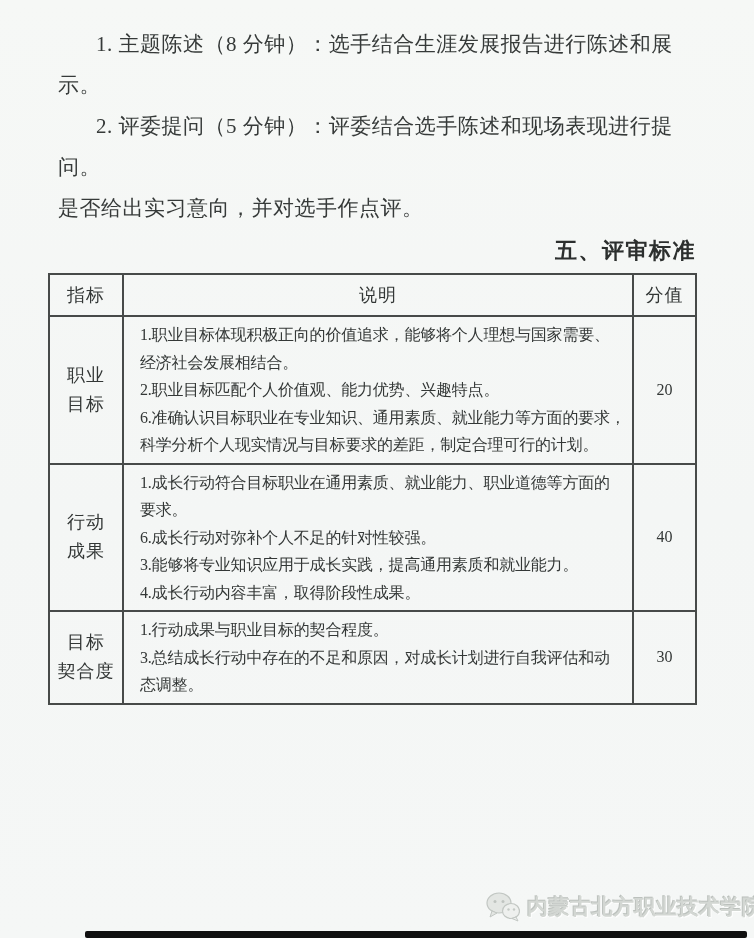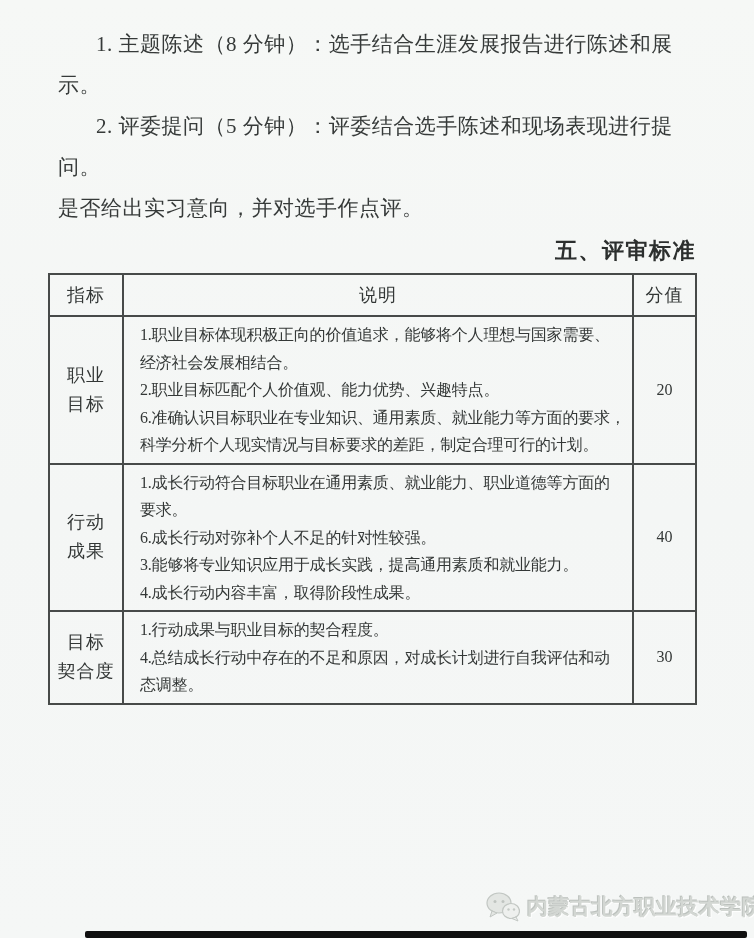--- a/index.html
+++ b/index.html
@@ -163,21 +163,21 @@
         </td>
         <td class="score-cell">40</td>
       </tr>
       <tr class="r2">
         <td class="ind-cell">
           <div>目标</div>
           <div>契合度</div>
         </td>
         <td class="desc-cell">
           <div class="desc-line">1.行动成果与职业目标的契合程度。</div>
-          <div class="desc-line">4.总结成长行动中存在的不足和原因，对成长计划进行自我评估和动</div>
+          <div class="desc-line">3.总结成长行动中存在的不足和原因，对成长计划进行自我评估和动</div>
           <div class="desc-line">态调整。</div>
         </td>
         <td class="score-cell">30</td>
       </tr>
     </tbody>
       </table>
   </div>
 
   <div class="watermark">
     <svg class="wm-icon" viewBox="0 0 34 30">

